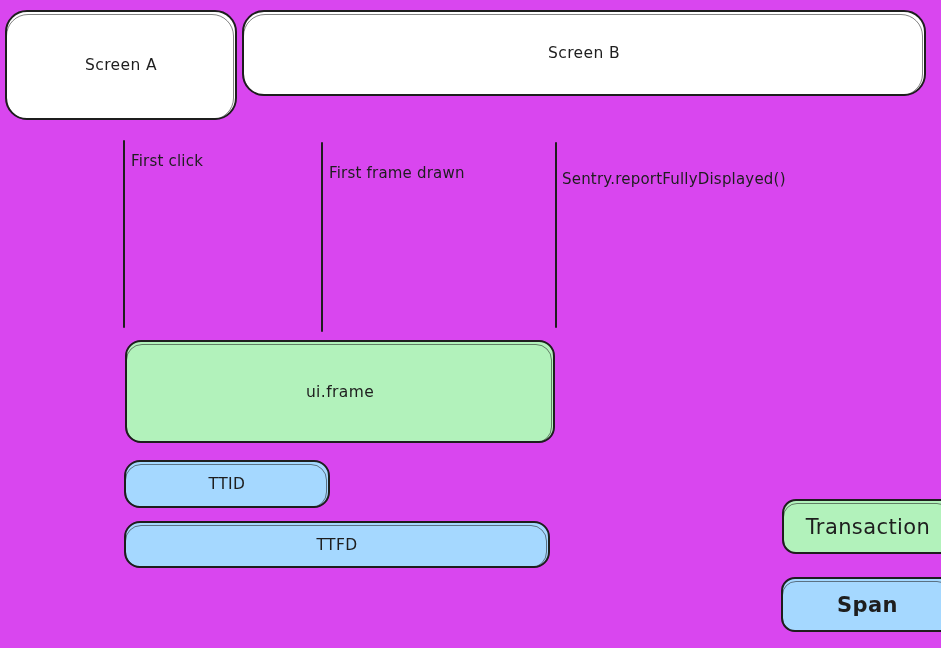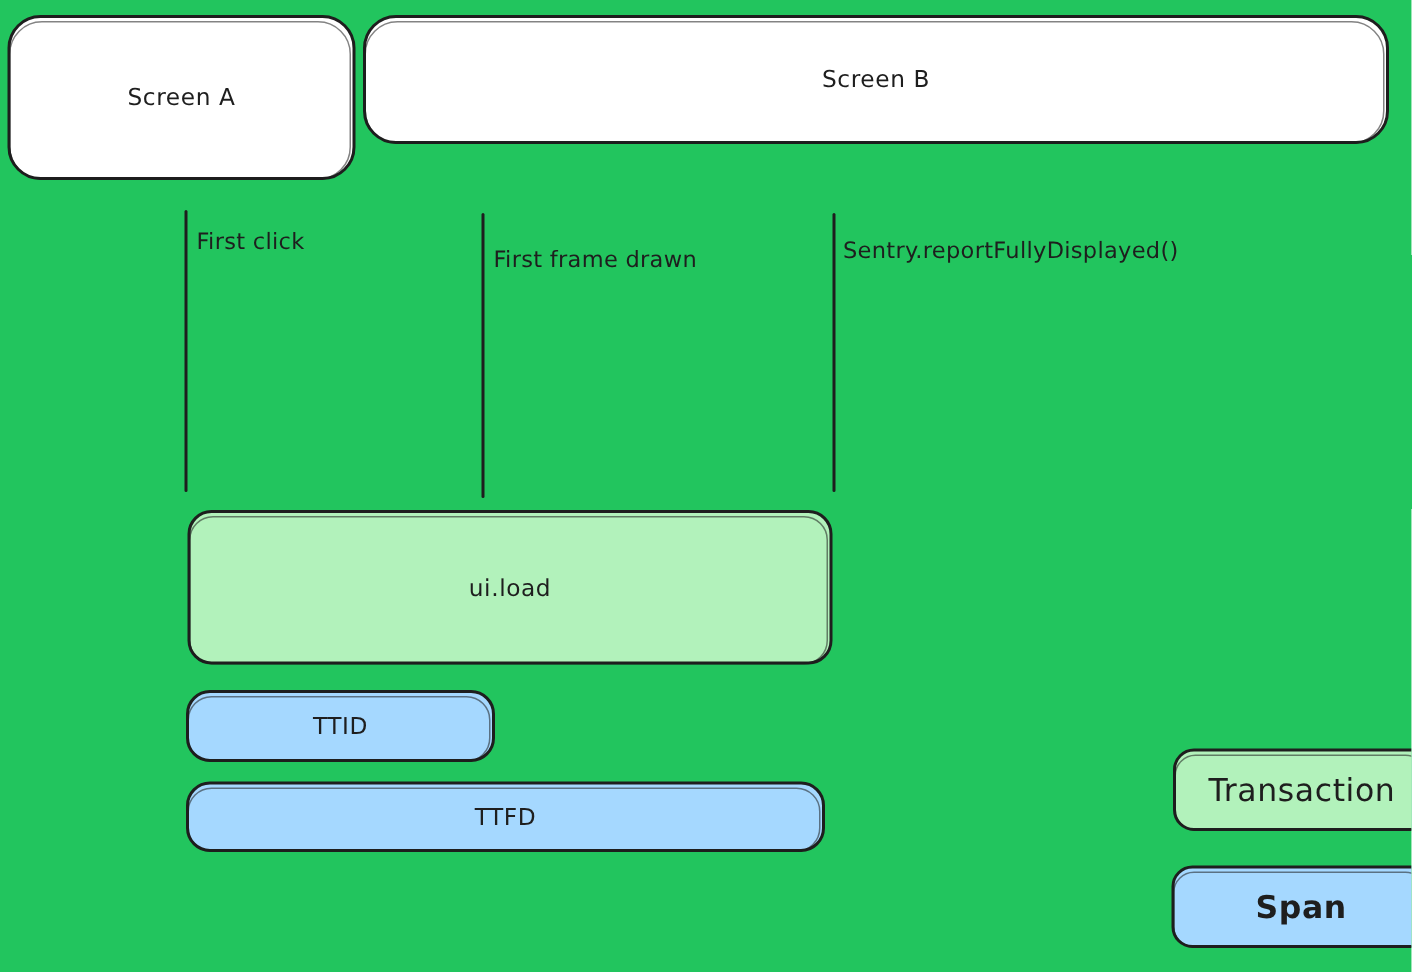--- a/index.html
+++ b/index.html
@@ -8,21 +8,21 @@
     padding: 0;
     background: #ffffff;
   }
   body {
     font-family: "DejaVu Sans", sans-serif;
   }
   #canvas {
     position: relative;
     width: 941px;
     height: 648px;
-    background: #22c55e;
+    background: #d946ef;
     overflow: hidden;
   }
   
   .sketch-box {
     position: absolute;
     box-sizing: border-box;
     border: 2.2px solid #1e1e1e;
     display: flex;
     align-items: center;
     justify-content: center;
@@ -87,24 +87,24 @@
   <div class="sketch-box screen-box" style="left:242px; top:10px; width:684px; height:86px;">
     <span class="label-text">Screen B</span>
   </div>
 
   <div class="marker-line" style="left:123px; top:140px; height:188px;"></div>
   <div class="marker-line" style="left:321px; top:142px; height:190px;"></div>
   <div class="marker-line" style="left:555px; top:142px; height:186px;"></div>
 
   <div class="marker-label" style="left:131px; top:152px;">First click</div>
   <div class="marker-label" style="left:329px; top:164px;">First frame drawn</div>
-  <div class="marker-label" style="left:562px; top:158px;text-align:right;">Sentry.reportFullyDisplayed()</div>
+  <div class="marker-label" style="left:562px; top:170px;text-align:right;">Sentry.reportFullyDisplayed()</div>
 
   <div class="sketch-box bar-box" style="left:125px; top:340px; width:430px; height:103px; background:#b2f2bb;">
-    <span class="label-text">ui.load</span>
+    <span class="label-text">ui.frame</span>
   </div>
 
   <div class="sketch-box bar-box" style="left:124px; top:460px; width:206px; height:48px; background:#a5d8ff;align-items:center;">
     <span class="label-text">TTID</span>
   </div>
 
   <div class="sketch-box bar-box" style="left:124px; top:521px; width:426px; height:47px; background:#a5d8ff;text-align:right;">
     <span class="label-text">TTFD</span>
   </div>
 

